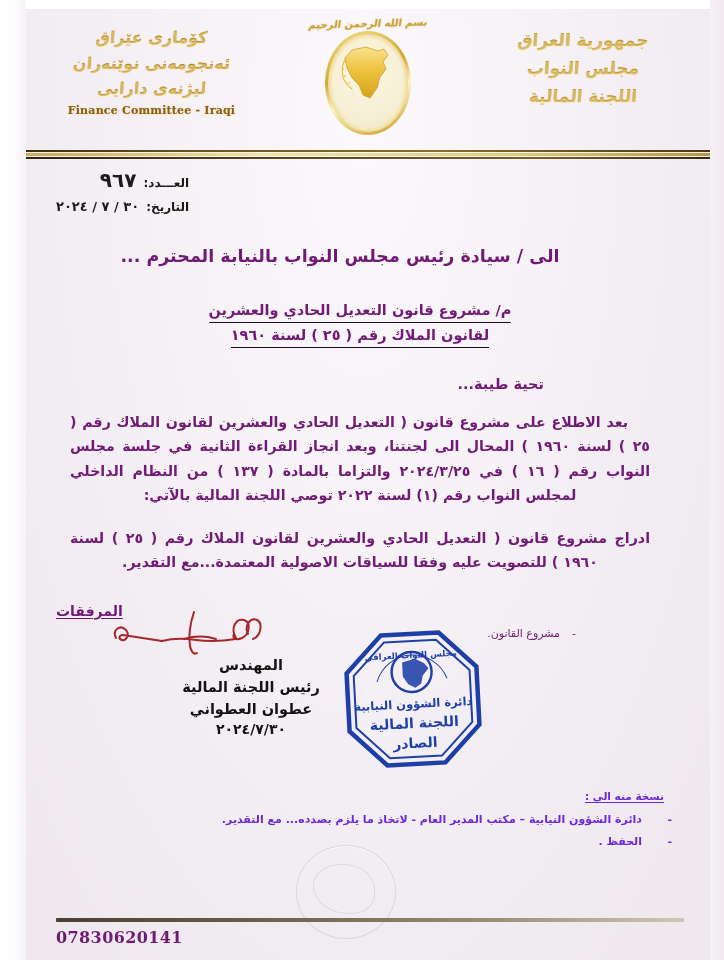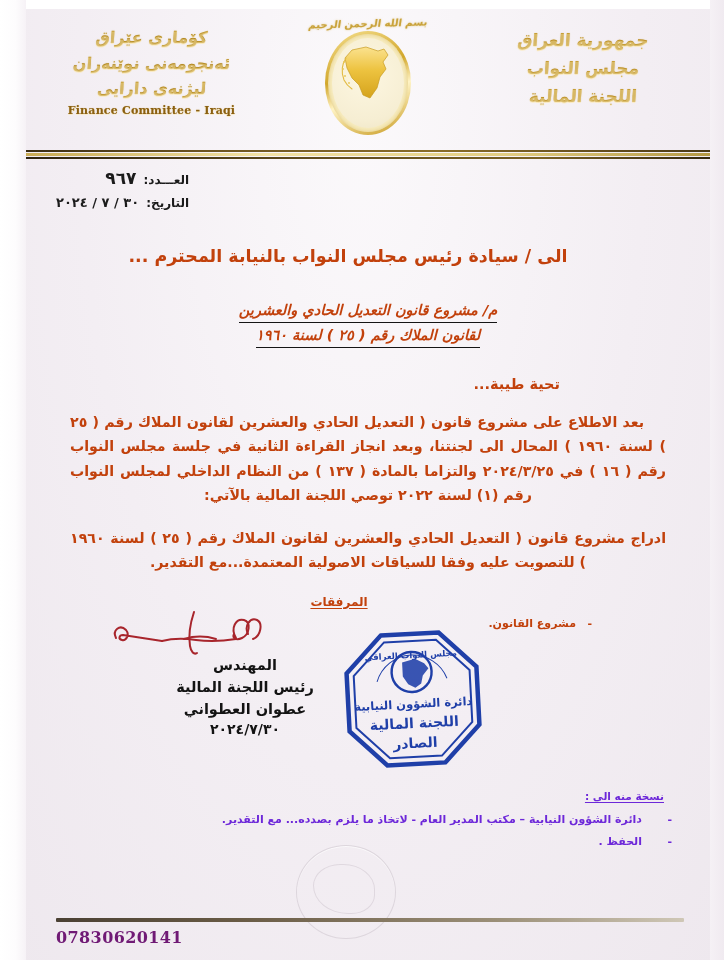--- a/index.html
+++ b/index.html
@@ -172,40 +172,40 @@
     align-items: baseline;
     gap: 7px;
     margin-bottom: 7px;
   }
   .ref-label {
     font-size: 12px;
     font-weight: 700;
     letter-spacing: 1.2px;
   }
   .ref-val {
-    font-size: 17px;
+    font-size: 20px;
     font-weight: 700;
     letter-spacing: 1px;
     font-family: "DejaVu Sans", sans-serif;
   }
   .date-val {
     font-size: 13px;
     font-weight: 700;
     letter-spacing: .5px;
   }
 
   
   .body {
     position: absolute;
     left: 56px;
-    right: 44px;
+    right: 60px;
     top: 246px;
     direction: rtl;
     text-align: right;
-    color: #c2410c;
+    color: #701a75;
   }
   .addressee {
     font-size: 17.5px;
     font-weight: 700;
     text-align: center;
     letter-spacing: .2px;
     margin: 0 0 34px 0;
     padding-right: 40px;
   }
   .subject {
@@ -213,66 +213,65 @@
     margin: 0 0 26px 0;
   }
   .subject .s-l {
     display: inline-block;
     font-size: 14.5px;
     font-weight: 700;
     border-bottom: 1.6px solid #151515;
     padding-bottom: 1px;
     margin-bottom: 2px;
     line-height: 1.45;
-    font-style: italic;
   }
   .greeting {
     font-size: 14.5px;
     font-weight: 700;
     margin: 0 0 18px 0;
     padding-right: 120px;
   }
   .para {
     font-size: 14.2px;
     font-weight: 700;
     line-height: 1.72;
     text-align: justify;
     text-align-last: center;
     margin: 0 0 18px 0;
     padding: 0 14px;
   }
   .para.first { text-indent: 22px; }
   .attach-title {
-    font-size: 12px;
+    font-size: 14px;
     font-weight: 700;
     text-decoration: underline;
     text-underline-offset: 2px;
-    margin: 20px 58px 8px 0;
-    text-align: center;
+    margin: 28px 58px 8px 0;
+    text-align: left;
   }
   .attach-list {
     margin: 0 88px 0 0;
     padding: 0;
     list-style: none;
   }
   .attach-list li {
     font-size: 11px;
-    font-weight: 700;
+    font-weight: 400;
     margin-bottom: 18px;
   }
   .attach-list li::before {
     content: "-";
     display: inline-block;
     width: 16px;
   }
 
   
   .signature {
     position: absolute;
-    left: 150px;
+    left: 156px;
     top: 655px;
     width: 190px;
     text-align: center;
     direction: rtl;
     color: #131313;
   }
   .signature .sline {
     font-size: 14.5px;
     font-weight: 700;
     line-height: 1.5;

